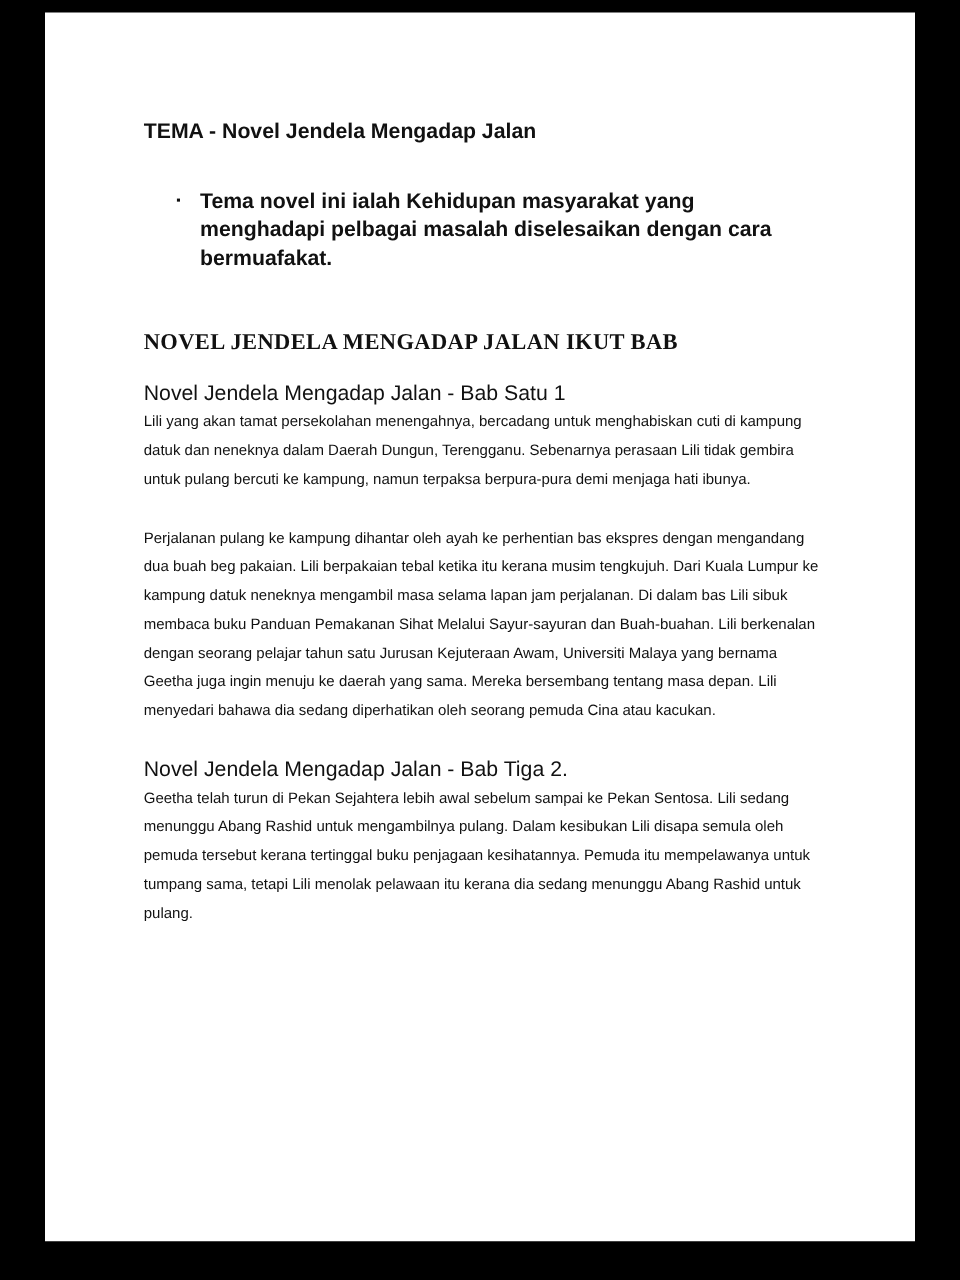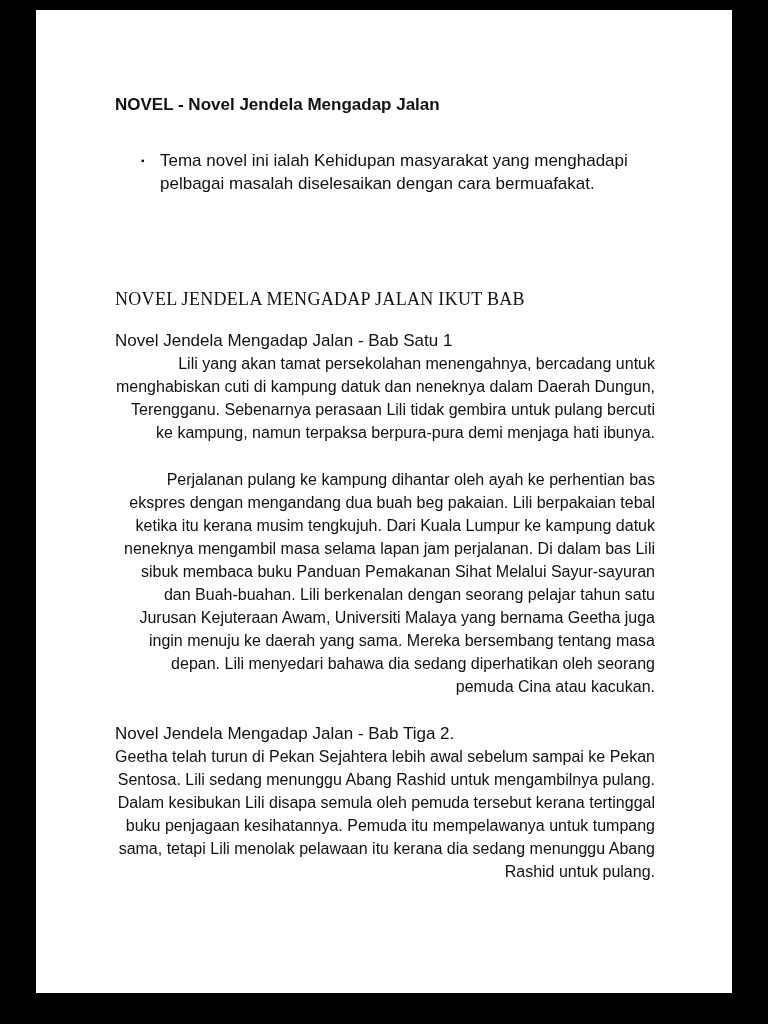--- a/index.html
+++ b/index.html
@@ -36,49 +36,49 @@
     .bullet-marker {
       flex: none;
       width: 19px;
       font-size: 10px;
       line-height: 23px;
       color: #111111;
     }
     .bullet-text {
       font-size: 17px;
       line-height: 23px;
+      font-weight: bold;
     }
     .section-heading {
       font-family: "Liberation Serif", serif;
       font-size: 18px;
-      font-weight: normal;
+      font-weight: bold;
       line-height: 23px;
       letter-spacing: 0.3px;
-      margin-top: 93px;
+      margin-top: 44px;
       margin-bottom: 18px;
     }
     .chapter { margin-bottom: 24px; }
     .chapter-heading {
       font-size: 17px;
       font-weight: normal;
       line-height: 23px;
     }
     .chapter-body {
-      font-size: 16px;
+      font-size: 12px;
       line-height: 23px;
-      text-align: right;
     }
   </style>
 </head>
 <body>
 
 <div class="viewer">
   <div class="page">
 
-    <div class="doc-title">NOVEL - Novel Jendela Mengadap Jalan</div>
+    <div class="doc-title">TEMA - Novel Jendela Mengadap Jalan</div>
 
     <div class="bullet-item">
       <span class="bullet-marker">▪</span>
       <span class="bullet-text">Tema novel ini ialah Kehidupan masyarakat yang menghadapi pelbagai masalah diselesaikan dengan cara bermuafakat.</span>
     </div>
 
     <div class="section-heading">NOVEL JENDELA MENGADAP JALAN IKUT BAB</div>
 
     <div class="chapter">
       <div class="chapter-heading">Novel Jendela Mengadap Jalan - Bab Satu 1</div>

